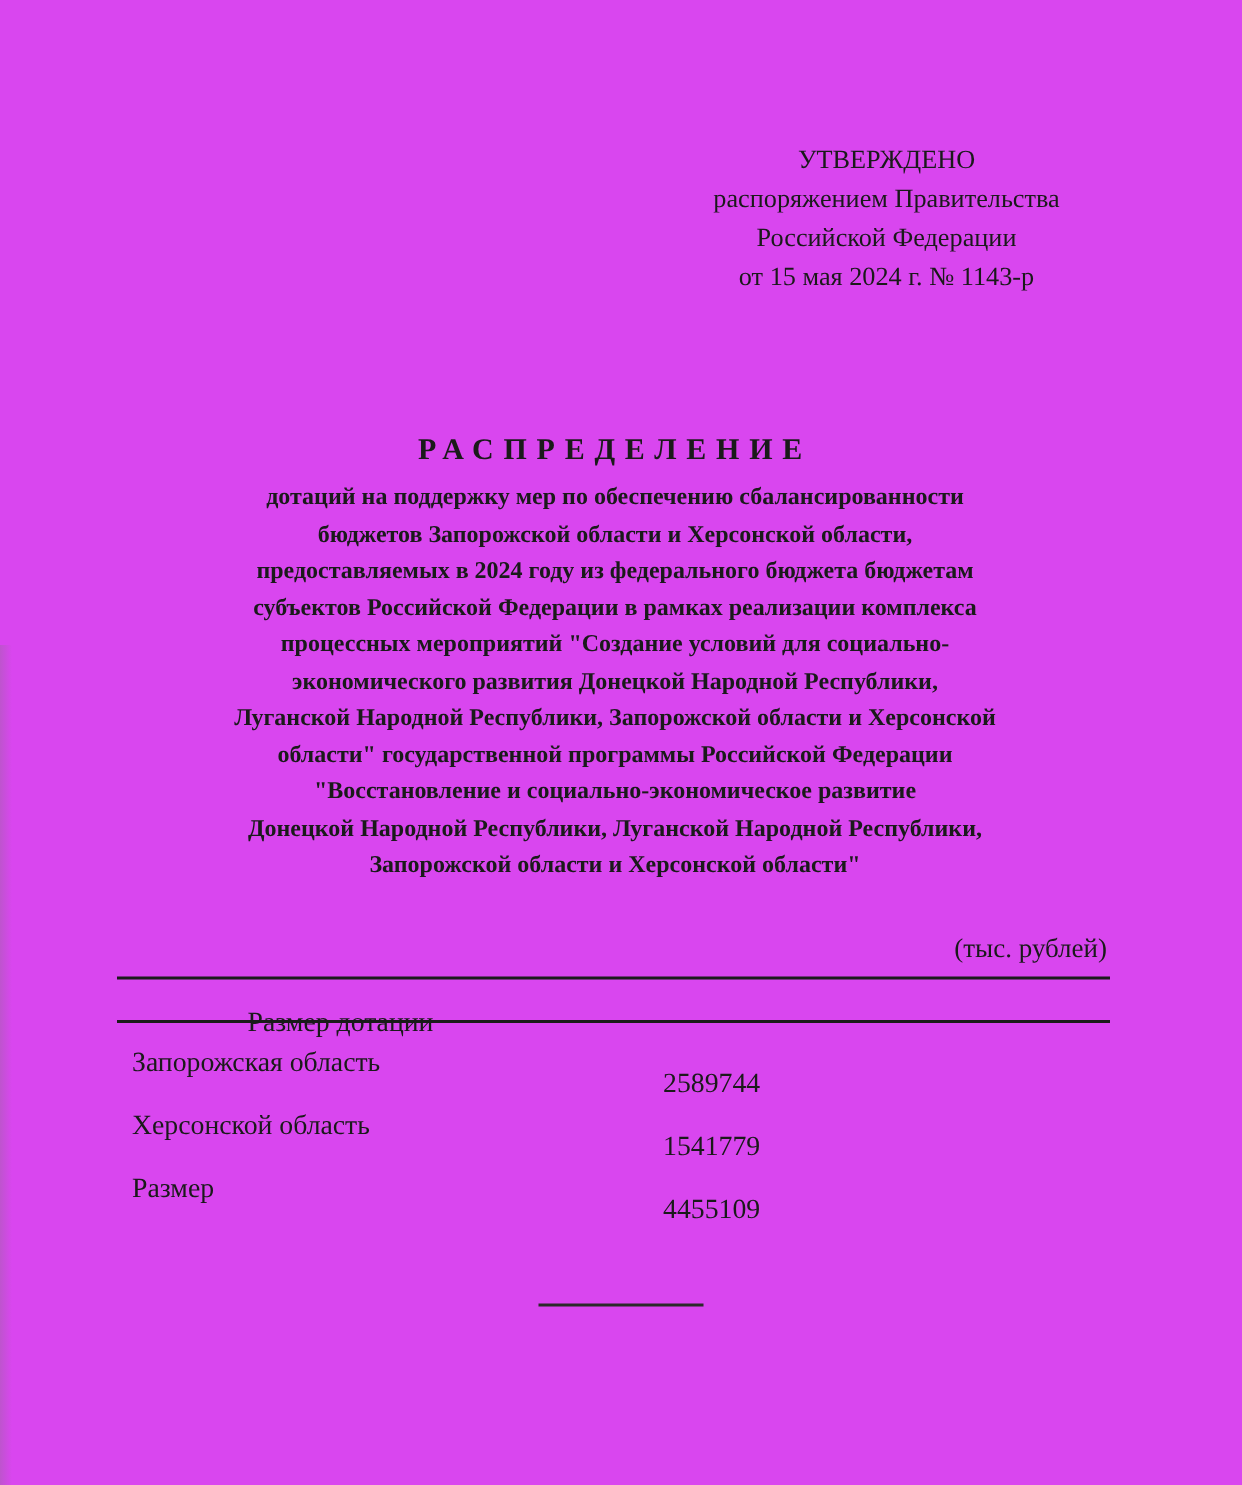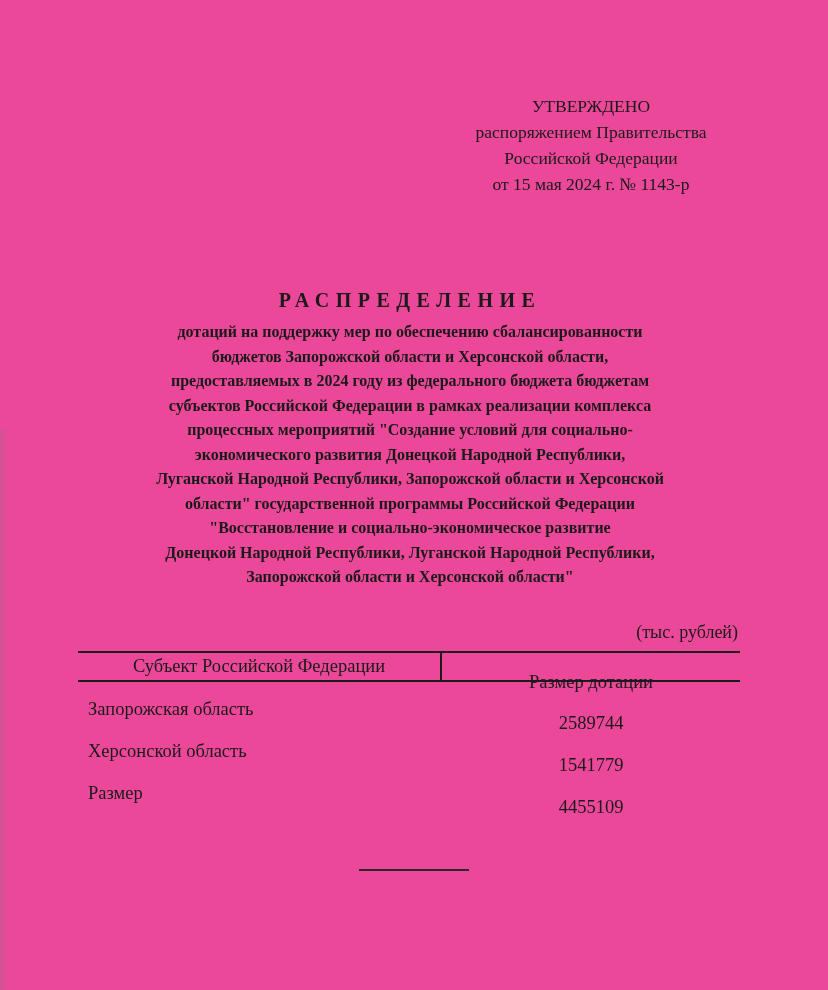--- a/index.html
+++ b/index.html
@@ -5,21 +5,21 @@
   html, body {
     margin: 0;
     padding: 0;
     background: #e9e9e9;
   }
   .page {
     position: relative;
     width: 828px;
     height: 990px;
     margin: 0 auto;
-    background: #ec4899;
+    background: #d946ef;
     color: #1a1a1a;
     font-family: "Liberation Serif", "DejaVu Serif", serif;
     overflow: hidden;
   }
   .scan-edge {
     position: absolute;
     left: 0;
     top: 430px;
     width: 8px;
     height: 560px;
@@ -102,21 +102,21 @@
     margin-top: 6px;
   }
   .td-subject {
     width: 364px;
     padding-left: 10px;
     box-sizing: border-box;
     text-align: left;
   }
   .td-amount {
     width: 298px;
-    text-align: center;
+    text-align: left;
     margin-top: 28px;
   }
   .end-separator {
     position: absolute;
     top: 869px;
     left: 50%;
     transform: translateX(-50%);
     width: 110px;
     border-top: 2px solid #2a2a2a;
   }
@@ -148,21 +148,20 @@
     <div>области" государственной программы Российской Федерации</div>
     <div>"Восстановление и социально-экономическое развитие</div>
     <div>Донецкой Народной Республики, Луганской Народной Республики,</div>
     <div>Запорожской области и Херсонской области"</div>
   </div>
 
   <div class="units-note">(тыс. рублей)</div>
 
   <div class="alloc-table">
     <div class="thead">
-      <div class="th-subject">Субъект Российской Федерации</div>
       <div class="th-amount">Размер дотации</div>
     </div>
 
     <div class="trow first">
       <div class="td-subject">Запорожская область</div>
       <div class="td-amount">2589744</div>
     </div>
 
     <div class="trow">
       <div class="td-subject">Херсонской область</div>

